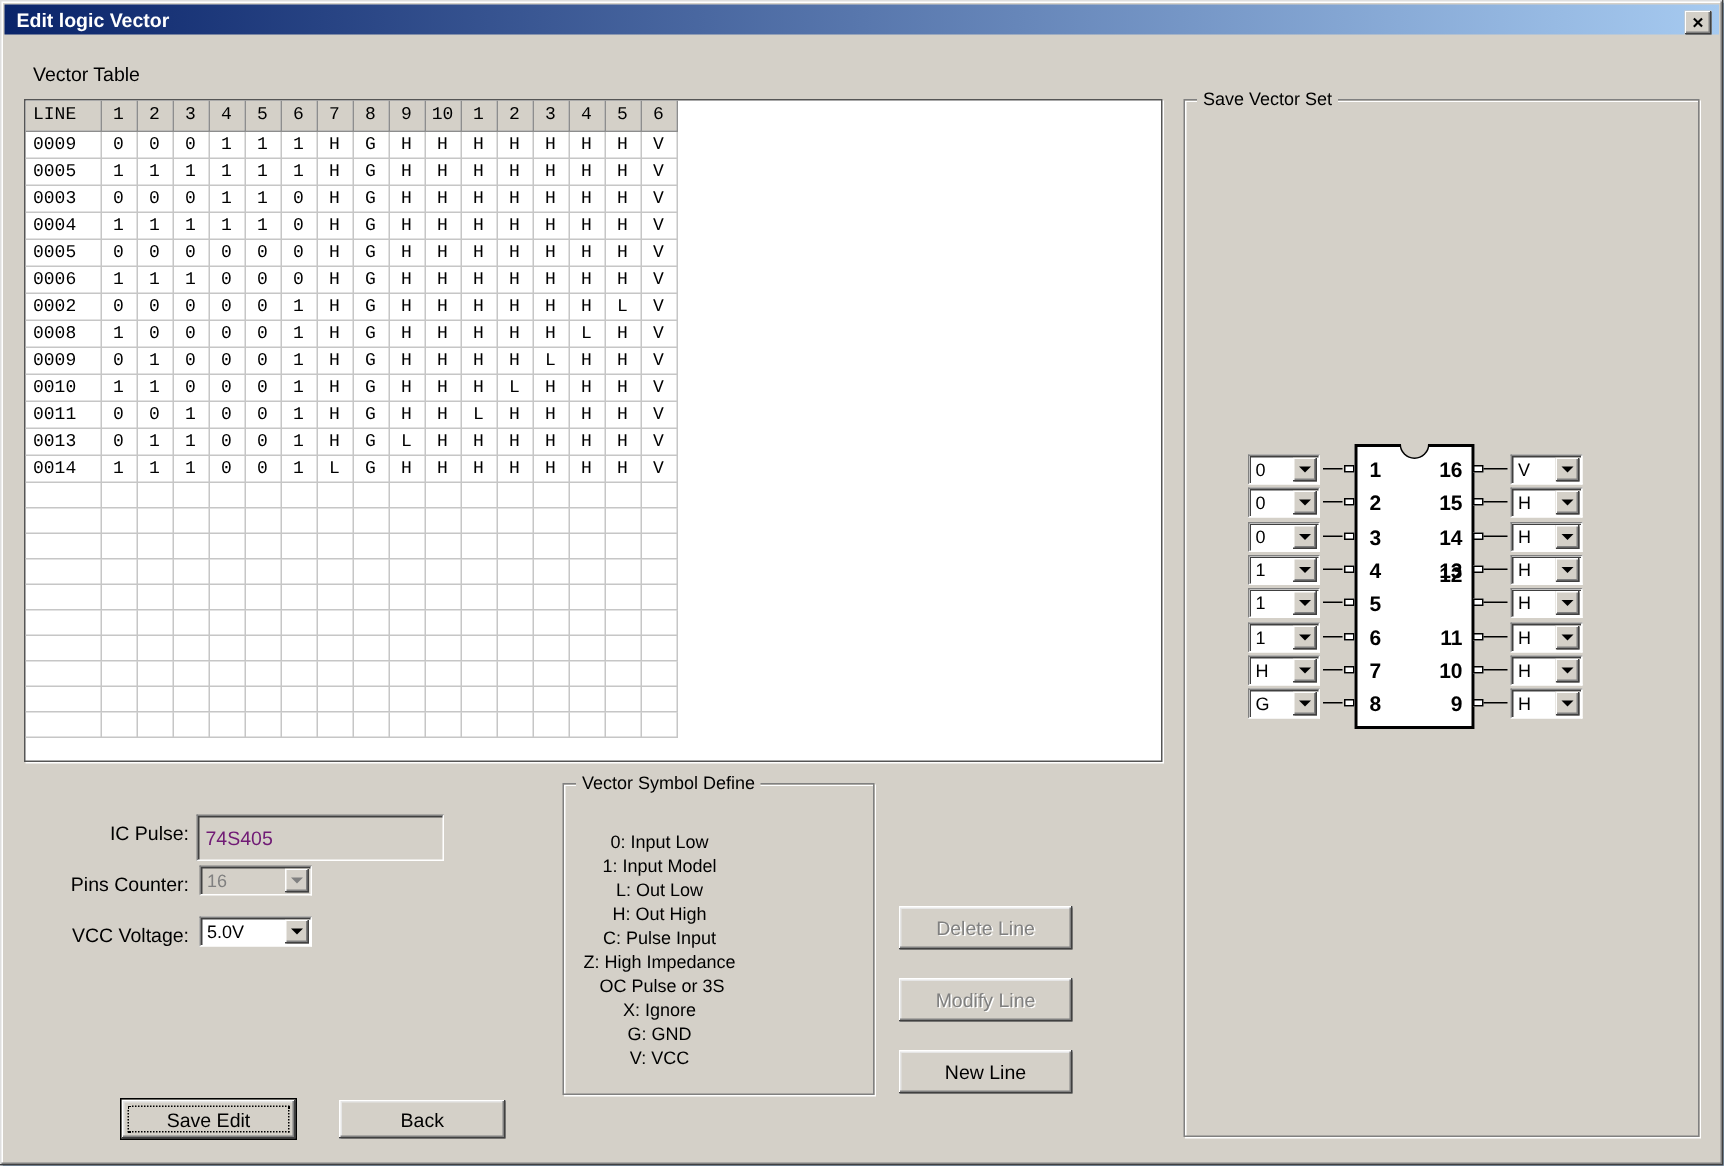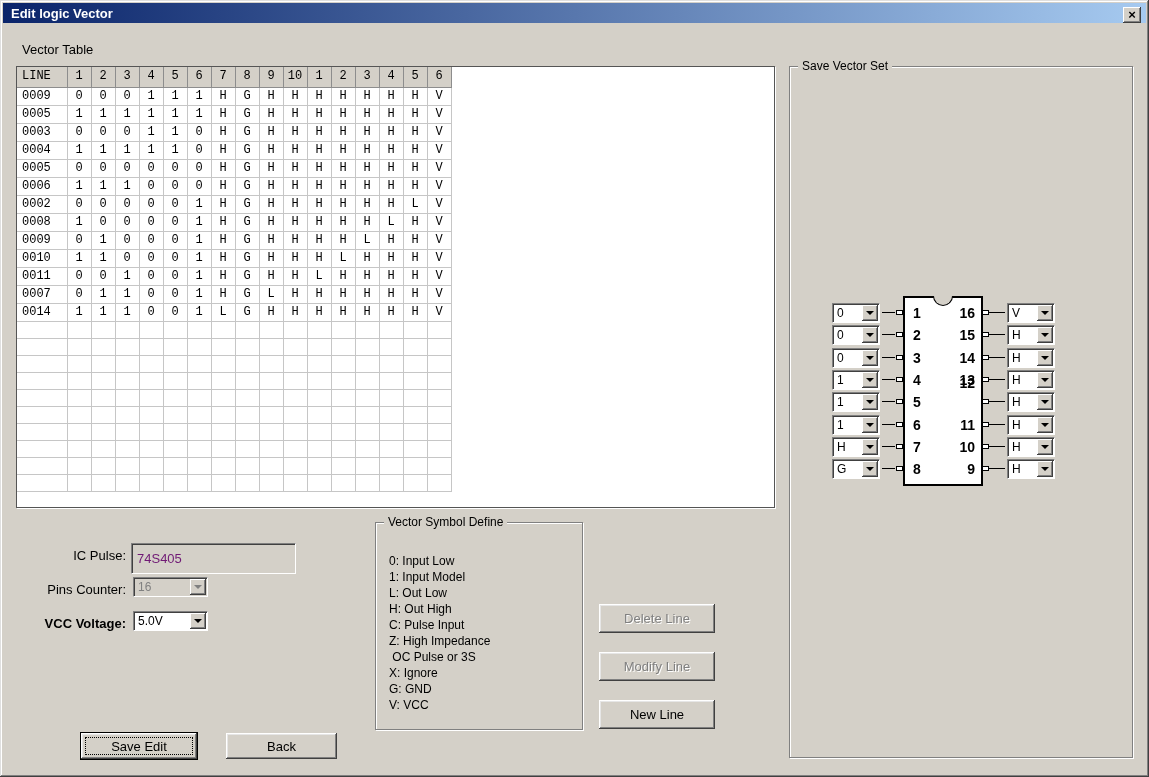--- a/index.html
+++ b/index.html
@@ -50,21 +50,21 @@
     position:absolute; border:1px solid #808080;
     box-shadow: inset 1px 1px 0 #ffffff, 1px 1px 0 #ffffff;
   }
   .group-label {
     position:absolute; top:-8px; left:8px; background:#d4d0c8; padding:0 4px;
     font:12px "Liberation Sans",sans-serif; white-space:nowrap;
   }
   .pins-group { left:789px; top:66px; width:344px; height:692px; }
   .symbol-group { left:375px; top:522px; width:208px; height:208px; }
   #symbol-lines { position:absolute; left:13px; top:30px; }
-  .sym-line { font:12px/16px "Liberation Sans",sans-serif; white-space:pre; color:#000; }
+  .sym-line { font:12px/16px "Liberation Sans",sans-serif; white-space:pre; color:#000;text-align:center; }
 
   
   .chip { position:absolute; left:903px; top:296px; width:80px; height:190px;
           background:#ffffff; border:2px solid #000; }
   .chip-notch { position:absolute; left:933px; top:296px; width:20px; height:10px;
           background:#d4d0c8; border:1px solid #000; border-top:none;
           border-radius:0 0 10px 10px; }
   #pins-layer { position:absolute; left:0; top:0; width:100%; height:100%; }
   .chip-num { position:absolute; font:bold 14px/18px "Liberation Sans",sans-serif; color:#000; }
   .chip-num.left  { left:913px; width:22px; text-align:left; }
@@ -96,21 +96,21 @@
 
   .textbox {
     position:absolute; left:131px; top:543px; width:165px; height:31px;
     background:#d4d0c8; border:1px solid; border-color:#808080 #fff #fff #808080;
     box-shadow: inset 1px 1px 0 #404040;
     font:13px "Liberation Sans",sans-serif; color:#701a75;
     display:flex; align-items:center; padding-left:5px;
   }
   .ic-label  { left:18px; top:548px; width:108px; text-align:right; }
   .pc-label  { left:18px; top:582px; width:108px; text-align:right; }
-  .vcc-label { left:18px; top:616px; width:108px; text-align:right;font-weight:bold; }
+  .vcc-label { left:18px; top:616px; width:108px; text-align:right; }
 
   
   .btn {
     position:absolute; background:#d4d0c8; border:none; margin:0; padding:0;
     box-shadow: inset -1px -1px 0 #404040, inset 1px 1px 0 #ffffff,
                 inset -2px -2px 0 #808080, inset 2px 2px 0 #e6e6e6;
     font:13px "Liberation Sans",sans-serif; color:#000;
     display:flex; align-items:center; justify-content:center; cursor:default;
   }
   .btn.disabled { color:#808080; text-shadow:1px 1px 0 #ffffff; }
@@ -363,21 +363,21 @@
             <td class="pin-col">H</td>
             <td class="pin-col">H</td>
             <td class="pin-col">L</td>
             <td class="pin-col">H</td>
             <td class="pin-col">H</td>
             <td class="pin-col">H</td>
             <td class="pin-col">H</td>
             <td class="pin-col">V</td>
           </tr>
           <tr>
-            <td class="line-col">0007</td>
+            <td class="line-col">0013</td>
             <td class="pin-col">0</td>
             <td class="pin-col">1</td>
             <td class="pin-col">1</td>
             <td class="pin-col">0</td>
             <td class="pin-col">0</td>
             <td class="pin-col">1</td>
             <td class="pin-col">H</td>
             <td class="pin-col">G</td>
             <td class="pin-col">L</td>
             <td class="pin-col">H</td>

